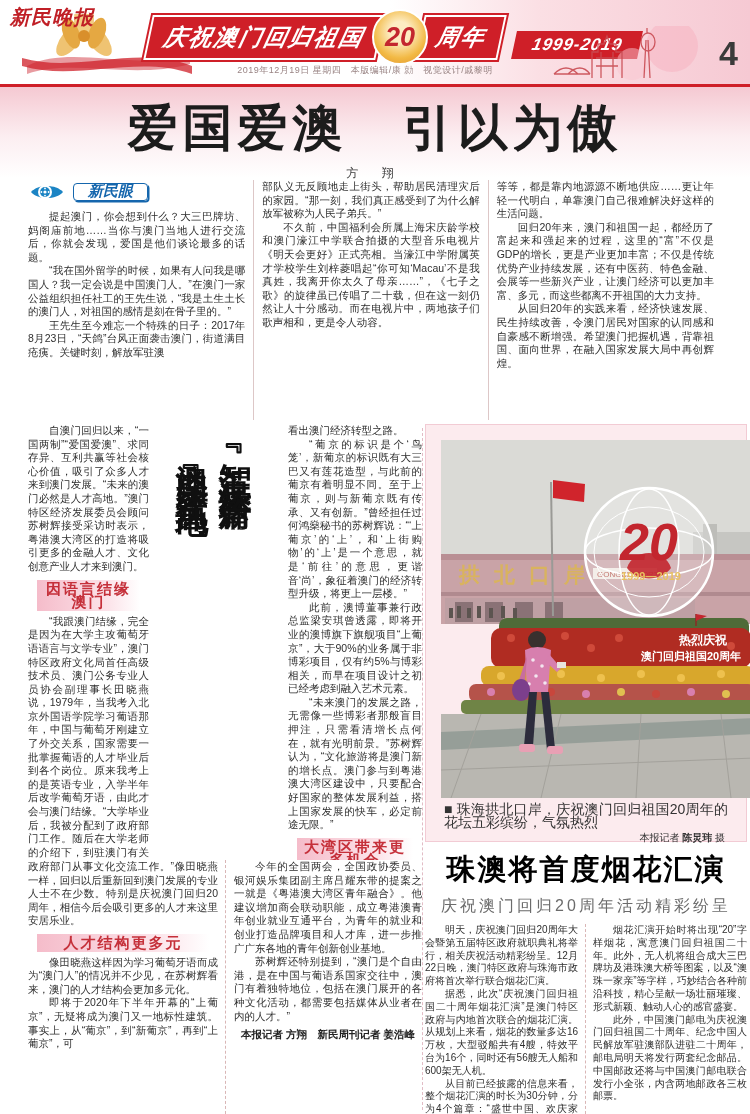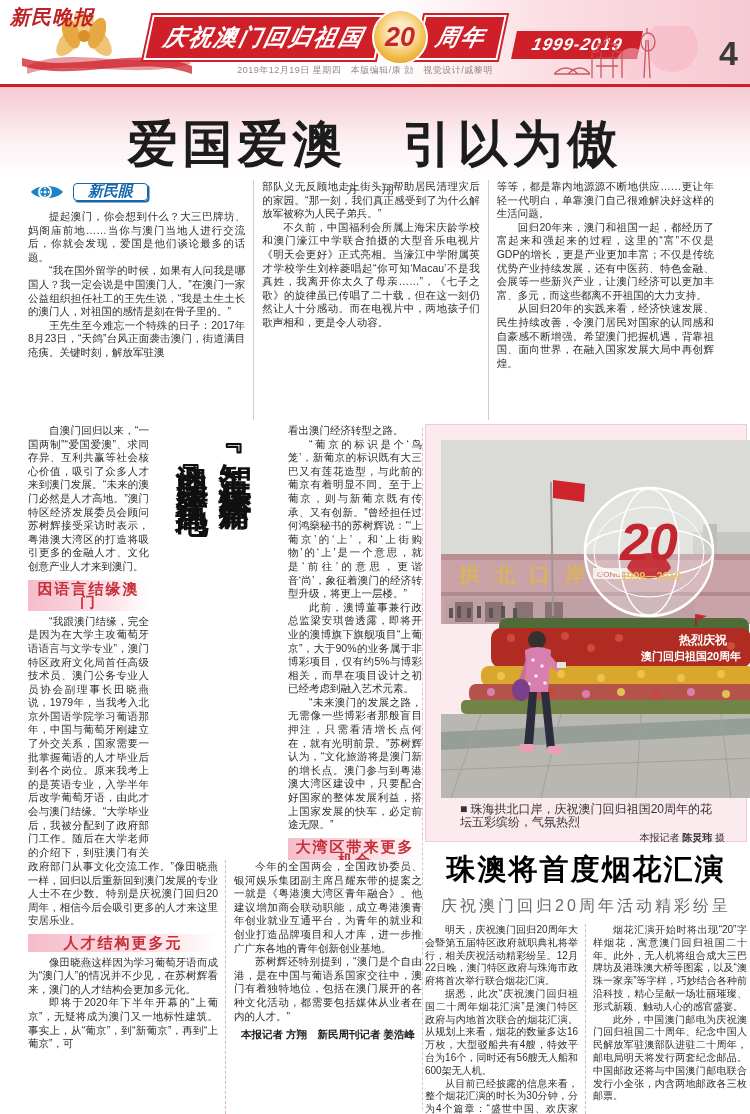--- a/index.html
+++ b/index.html
@@ -24,21 +24,21 @@
   .years{background:#cf1f28;color:#fff;transform:skewX(-12deg);padding:4px 18px;margin-left:12px;
     margin-top:16px;font-style:italic;font-weight:700;font-size:17px;letter-spacing:1px;}
   .dateline{position:absolute;left:150px;top:64px;width:430px;text-align:center;
     font-size:9px;color:#9a8585;letter-spacing:.5px;}
   .landmarks{position:absolute;right:48px;top:26px;}
   .pageno{position:absolute;right:12px;top:34px;font-size:34px;font-weight:700;color:#3a3a3a;}
 
   
   .headline-sec{position:absolute;left:0;top:87px;width:750px;height:91px;text-align:center;
     background:linear-gradient(180deg,#f5c9d2 0%,#fceef1 55%,#fff 100%);}
-  .main-head{margin:0;padding-top:24px;font-size:50px;font-weight:900;color:#1c1c1c;letter-spacing:5px;}
+  .main-head{margin:0;padding-top:8px;font-size:50px;font-weight:900;color:#1c1c1c;letter-spacing:5px;}
   .byline{margin-top:3px;font-size:12px;color:#3c3c3c;letter-spacing:10px;}
 
   
   .t{margin:0;text-indent:2em;text-align:justify;}
   .t.cont{text-indent:0;}
   .txtcol{font-size:10.5px;line-height:13.6px;color:#2e2e2e;overflow:hidden;}
 
   
   .lead{position:absolute;left:28px;top:180px;width:694px;height:240px;display:flex;}
   .lead-col{flex:1;padding:0 8px;border-left:1px solid #ddc7c7;}
@@ -54,30 +54,30 @@
   .vheads{width:130px;display:flex;justify-content:center;padding-top:8px;}
   .vh{writing-mode:vertical-rl;font-weight:900;color:#101010;line-height:1;}
   .vh .l1{font-size:33px;letter-spacing:5px;margin-left:10px;display:block;}
   .vh .l2{font-size:33px;letter-spacing:5px;display:block;margin-top:6px;}
   .fcolC{flex:1;padding-left:9px;}
   .frow2{display:flex;height:254px;overflow:hidden;}
   .fcolD{width:190px;padding-right:7px;}
   .fcolE{flex:1;padding-left:8px;border-left:1px dashed #d9b6b6;}
   .sec-h{font-size:15px;font-weight:900;color:#c5303a;text-align:center;letter-spacing:2px;
     background:linear-gradient(90deg,#f5bcca 0%,#fce4ea 70%,rgba(255,255,255,0) 100%);
-    padding:2px 4px;margin:6px 0 4px;text-indent:0;}
+    padding:2px 4px;margin:6px 9px 4px;text-indent:0;}
   .credit{text-align:center;font-weight:700;margin-top:5px;text-indent:0;color:#222;}
 
   .vdiv{position:absolute;left:422px;top:428px;height:682px;border-left:1px dashed #e2bcc5;}
 
   
   .photo-panel{position:absolute;left:425px;top:424px;width:322px;height:418px;box-sizing:border-box;
     background:#fcebee;border:1px solid #f2cbd4;padding:15px;}
   .photo-panel svg{display:block;}
-  .caption{font-size:12px;line-height:13px;color:#333;margin:5px 19px 0;text-align:justify;}
+  .caption{font-size:14px;line-height:13px;color:#333;margin:5px 3px 0;text-align:justify;}
   .cap-credit{font-size:10px;color:#333;text-align:right;margin:2px 6px 0;}
   .cap-credit b{font-weight:700;}
 
   
   .news{position:absolute;left:425px;top:850px;width:322px;height:264px;overflow:hidden;}
   .news-head{margin:0;font-size:29px;font-weight:900;color:#000000;text-align:center;letter-spacing:2px;}
   .news-sub{margin:6px 0 7px;font-size:16px;color:#6b6b6b;text-align:center;letter-spacing:3px;}
   .news-cols{display:flex;height:190px;overflow:hidden;font-size:10px;line-height:12.8px;}
   .ncolL{width:50%;padding-right:7px;border-right:1px dashed #d9b6b6;box-sizing:border-box;}
   .ncolR{width:50%;padding-left:7px;box-sizing:border-box;}

